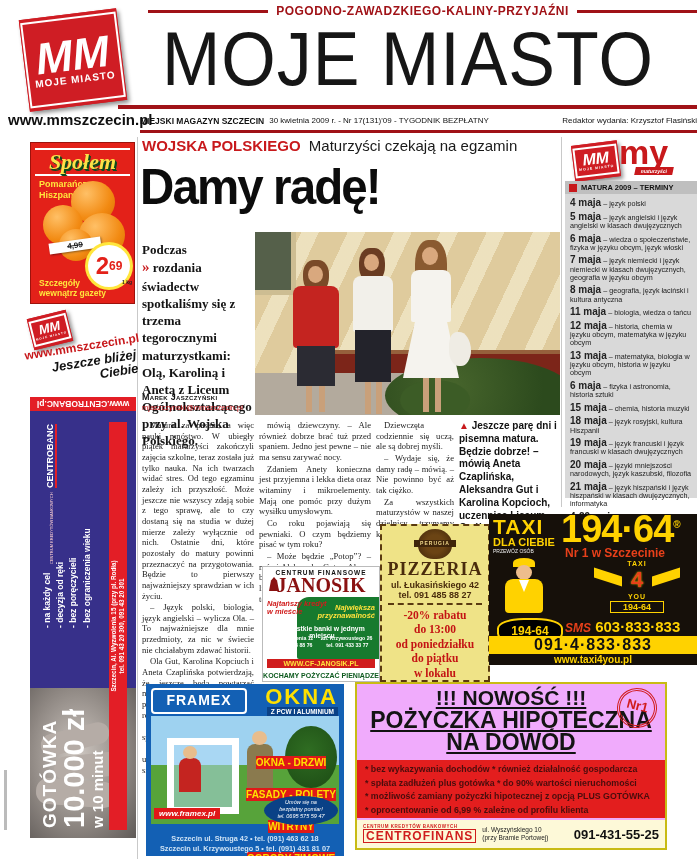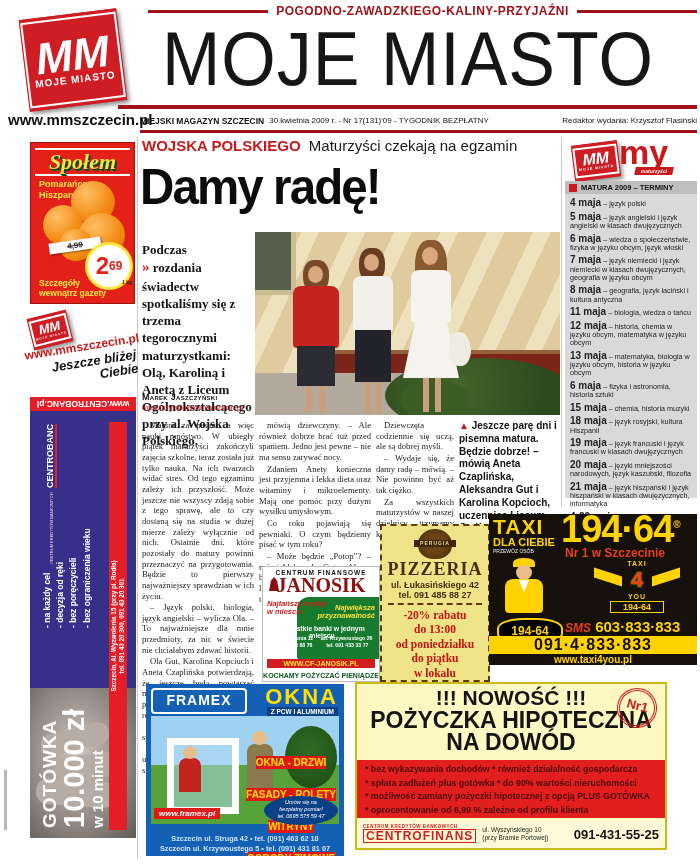--- a/index.html
+++ b/index.html
@@ -192,21 +192,21 @@
   #framex .svc{position:absolute;right:2px;top:36px;width:92px;text-align:center;}
   #framex .svc div{background:#e01818;color:#ffe000;font-size:10px;font-weight:800;margin-bottom:15px;
         padding:1px 0;display:inline-block;}
   #framex .oval{position:absolute;right:6px;top:112px;width:74px;height:26px;background:#0a4186;border-radius:50%;
         color:#fff;font-style:italic;font-size:5.5px;text-align:center;line-height:1.3;padding-top:3px;}
   #framex .url{position:absolute;left:8px;top:124px;background:#e01818;color:#fff;font-size:8px;font-weight:800;
         padding:1px 5px;font-style:italic;}
   #framex .adr{position:absolute;left:0;bottom:2px;width:100%;text-align:center;color:#cfe3f5;font-size:7.3px;
         font-weight:bold;line-height:1.4;}
   
-  #cfin{left:355px;top:682px;width:308px;height:164px;border:2px solid #c8bb14;background:#fef9c3;overflow:hidden;}
+  #cfin{left:355px;top:682px;width:308px;height:164px;border:2px solid #c8bb14;background:#f0abfc;overflow:hidden;text-decoration:underline;}
   #cfin .h1{text-align:center;font-size:21px;font-weight:800;color:#141414;margin-top:2px;}
   #cfin .h2{text-align:center;font-size:23px;font-weight:800;color:#141414;line-height:.95;}
   #cfin .stamp{position:absolute;right:8px;top:4px;width:34px;height:34px;border:3px double #d01d1d;border-radius:50%;
         color:#d01d1d;font-weight:800;font-size:13px;text-align:center;line-height:30px;transform:rotate(14deg);}
   #cfin .red{position:absolute;left:0;top:76px;width:100%;height:58px;background:#e31e1e;color:#4a0d0d;
         font-size:8.8px;font-weight:800;line-height:1.55;padding:3px 8px;box-sizing:border-box;}
   #cfin .bot{position:absolute;left:0;bottom:0;width:100%;height:28px;background:#fdf9d8;display:flex;align-items:center;}
   #cfin .bot .br{margin-left:6px;line-height:1;}
   #cfin .bot .br .s{display:block;font-size:4.5px;color:#d01d1d;font-weight:bold;letter-spacing:.5px;}
   #cfin .bot .br .b{display:block;font-size:12px;color:#d01d1d;font-weight:800;letter-spacing:1px;border:1px solid #d01d1d;padding:0 2px;}

